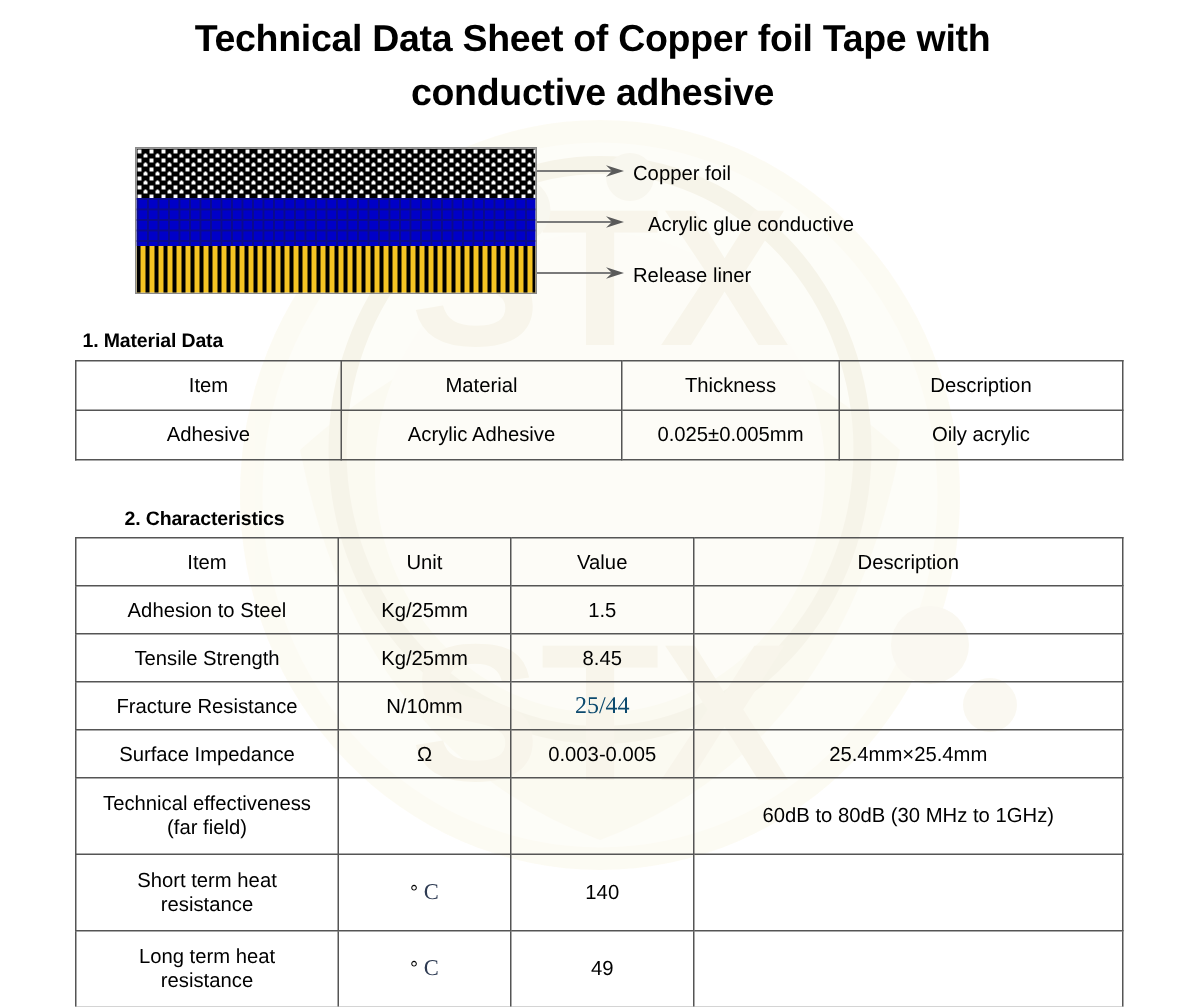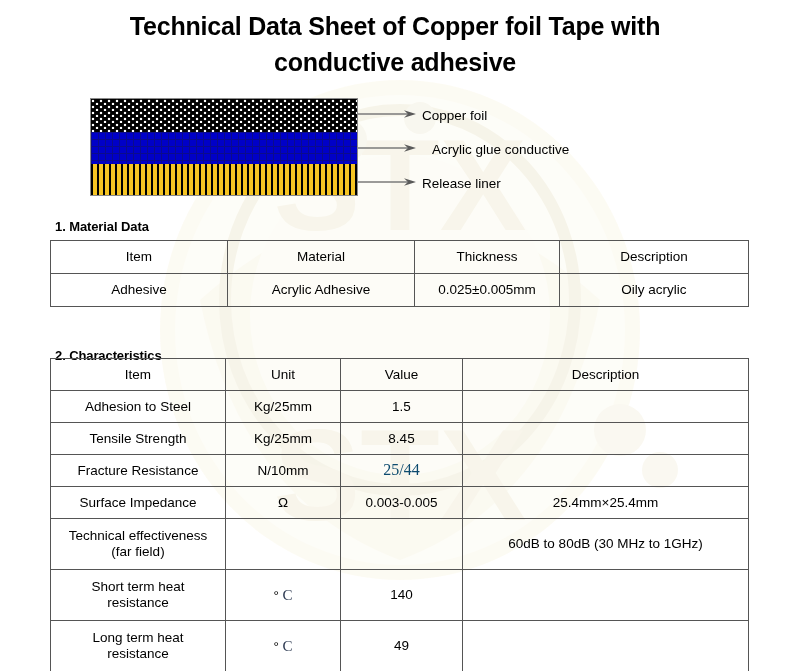--- a/index.html
+++ b/index.html
@@ -104,21 +104,21 @@
 
   
   .section-heading {
     position: absolute;
     left: 55px;
     font-size: 13px;
     font-weight: bold;
     letter-spacing: -0.1px;
   }
   #heading-material { top: 219px; }
-  #heading-characteristics { top: 348px; }
+  #heading-characteristics { top: 338px; margin-left: 28px; }
 
   
   table.dt {
     position: absolute;
     border-collapse: collapse;
     table-layout: fixed;
     font-size: 13.5px;
     background: transparent;
   }
   table.dt td {

